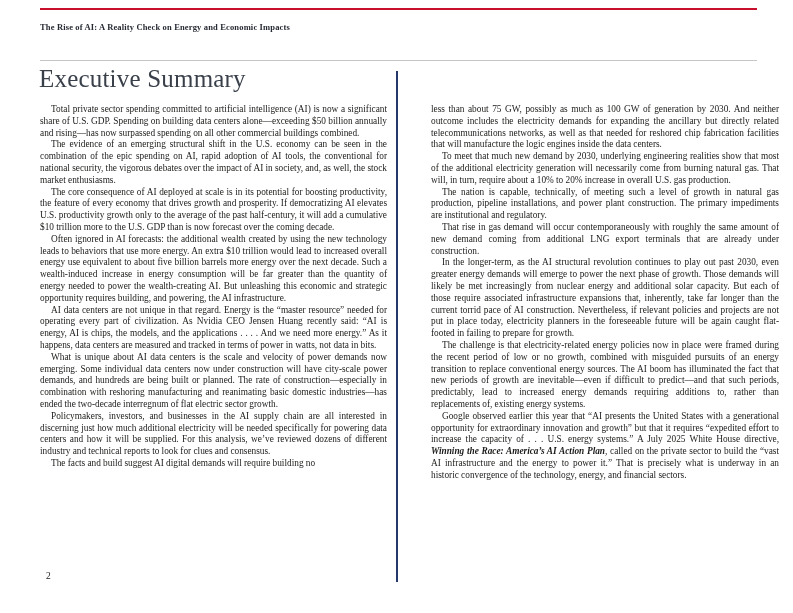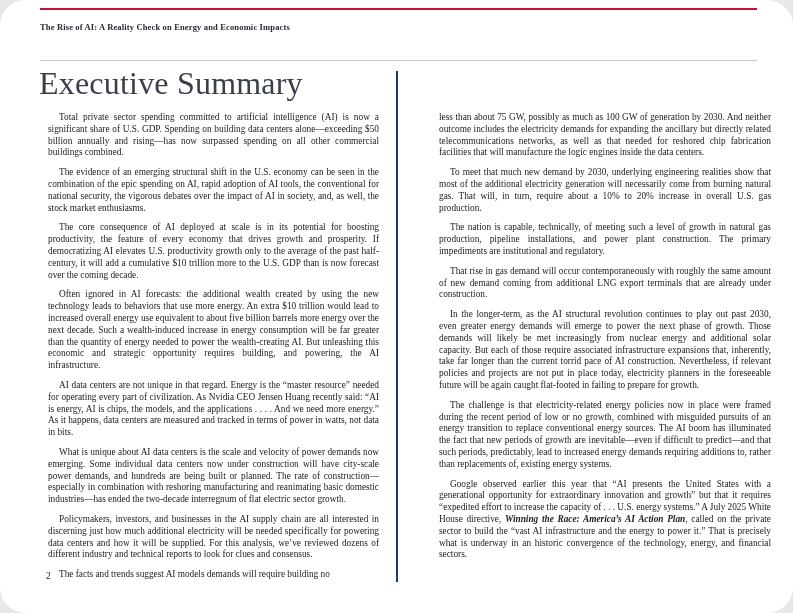--- a/index.html
+++ b/index.html
@@ -7,21 +7,20 @@
     padding: 0;
     background: #e8e8e8;
   }
   .page {
     position: relative;
     width: 793px;
     height: 613px;
     background: #ffffff;
     overflow: hidden;
     font-family: "Liberation Serif", serif;
-    border-radius: 26px;
   }
   .top-rule {
     position: absolute;
     left: 40px;
     right: 36px;
     top: 8px;
     height: 2px;
     background: var(--accent, #c8102e);
   }
   .running-header {
@@ -39,41 +38,41 @@
     right: 36px;
     top: 60px;
     height: 1px;
     background: var(--rule, #c6c6c6);
   }
   .page-title {
     position: absolute;
     left: 39px;
     top: 65px;
     margin: 0;
-    font-size: 32px;
+    font-size: 25px;
     font-weight: 400;
     letter-spacing: 0.2px;
     color: var(--title, #39404a);
   }
   .column-divider {
     position: absolute;
     left: 396px;
     top: 71px;
     width: 2px;
     height: 511px;
     background: var(--divider, #24386b);
   }
   .col {
     position: absolute;
     top: 104px;
   }
   .col-left  { left: 40px;  width: 347px; }
   .col-right { left: 431px; width: 348px; }
   .col p {
-    margin: 8px;
+    margin: 0;
     font-size: 9.3px;
     line-height: 11.8px;
     text-align: justify;
     text-indent: 11px;
     color: var(--text, #1b1b19);
     word-spacing: -0.1px;
   }
   .col p.no-indent { text-indent: 0; }
   .italic { font-style: italic; font-weight: bold; }
   .page-number {
@@ -100,21 +99,21 @@
   <div class="column-divider"></div>
 
   <div class="col col-left">
     <p>Total private sector spending committed to artificial intelligence (AI) is now a significant share of U.S. GDP. Spending on building data centers alone—exceeding $50 billion annually and rising—has now surpassed spending on all other commercial buildings combined.</p>
     <p>The evidence of an emerging structural shift in the U.S. economy can be seen in the combination of the epic spending on AI, rapid adoption of AI tools, the conventional for national security, the vigorous debates over the impact of AI in society, and, as well, the stock market enthusiasms.</p>
     <p>The core consequence of AI deployed at scale is in its potential for boosting productivity, the feature of every economy that drives growth and prosperity. If democratizing AI elevates U.S. productivity growth only to the average of the past half-century, it will add a cumulative $10 trillion more to the U.S. GDP than is now forecast over the coming decade.</p>
     <p>Often ignored in AI forecasts: the additional wealth created by using the new technology leads to behaviors that use more energy. An extra $10 trillion would lead to increased overall energy use equivalent to about five billion barrels more energy over the next decade. Such a wealth-induced increase in energy consumption will be far greater than the quantity of energy needed to power the wealth-creating AI. But unleashing this economic and strategic opportunity requires building, and powering, the AI infrastructure.</p>
     <p>AI data centers are not unique in that regard. Energy is the “master resource” needed for operating every part of civilization. As Nvidia CEO Jensen Huang recently said: “AI is energy, AI is chips, the models, and the applications . . . . And we need more energy.” As it happens, data centers are measured and tracked in terms of power in watts, not data in bits.</p>
     <p>What is unique about AI data centers is the scale and velocity of power demands now emerging. Some individual data centers now under construction will have city-scale power demands, and hundreds are being built or planned. The rate of construction—especially in combination with reshoring manufacturing and reanimating basic domestic industries—has ended the two-decade interregnum of flat electric sector growth.</p>
     <p>Policymakers, investors, and businesses in the AI supply chain are all interested in discerning just how much additional electricity will be needed specifically for powering data centers and how it will be supplied. For this analysis, we’ve reviewed dozens of different industry and technical reports to look for clues and consensus.</p>
-    <p>The facts and trends suggest AI models demands will require building no</p>
+    <p>The facts and build suggest AI digital demands will require building no</p>
   </div>
 
   <div class="col col-right">
     <p class="no-indent">less than about 75 GW, possibly as much as 100 GW of generation by 2030. And neither outcome includes the electricity demands for expanding the ancillary but directly related telecommunications networks, as well as that needed for reshored chip fabrication facilities that will manufacture the logic engines inside the data centers.</p>
     <p>To meet that much new demand by 2030, underlying engineering realities show that most of the additional electricity generation will necessarily come from burning natural gas. That will, in turn, require about a 10% to 20% increase in overall U.S. gas production.</p>
     <p>The nation is capable, technically, of meeting such a level of growth in natural gas production, pipeline installations, and power plant construction. The primary impediments are institutional and regulatory.</p>
     <p>That rise in gas demand will occur contemporaneously with roughly the same amount of new demand coming from additional LNG export terminals that are already under construction.</p>
     <p>In the longer-term, as the AI structural revolution continues to play out past 2030, even greater energy demands will emerge to power the next phase of growth. Those demands will likely be met increasingly from nuclear energy and additional solar capacity. But each of those require associated infrastructure expansions that, inherently, take far longer than the current torrid pace of AI construction. Nevertheless, if relevant policies and projects are not put in place today, electricity planners in the foreseeable future will be again caught flat-footed in failing to prepare for growth.</p>
     <p>The challenge is that electricity-related energy policies now in place were framed during the recent period of low or no growth, combined with misguided pursuits of an energy transition to replace conventional energy sources. The AI boom has illuminated the fact that new periods of growth are inevitable—even if difficult to predict—and that such periods, predictably, lead to increased energy demands requiring additions to, rather than replacements of, existing energy systems.</p>
     <p><span>Google observed earlier this year that “AI presents the United States with a generational opportunity for extraordinary innovation and growth” but that it requires “expedited effort to increase the capacity of . . . U.S. energy systems.” A July 2025 White House directive, </span><span class="italic">Winning the Race: America’s AI Action Plan</span><span>, called on the private sector to build the “vast AI infrastructure and the energy to power it.” That is precisely what is underway in an historic convergence of the technology, energy, and financial sectors.</span></p>

